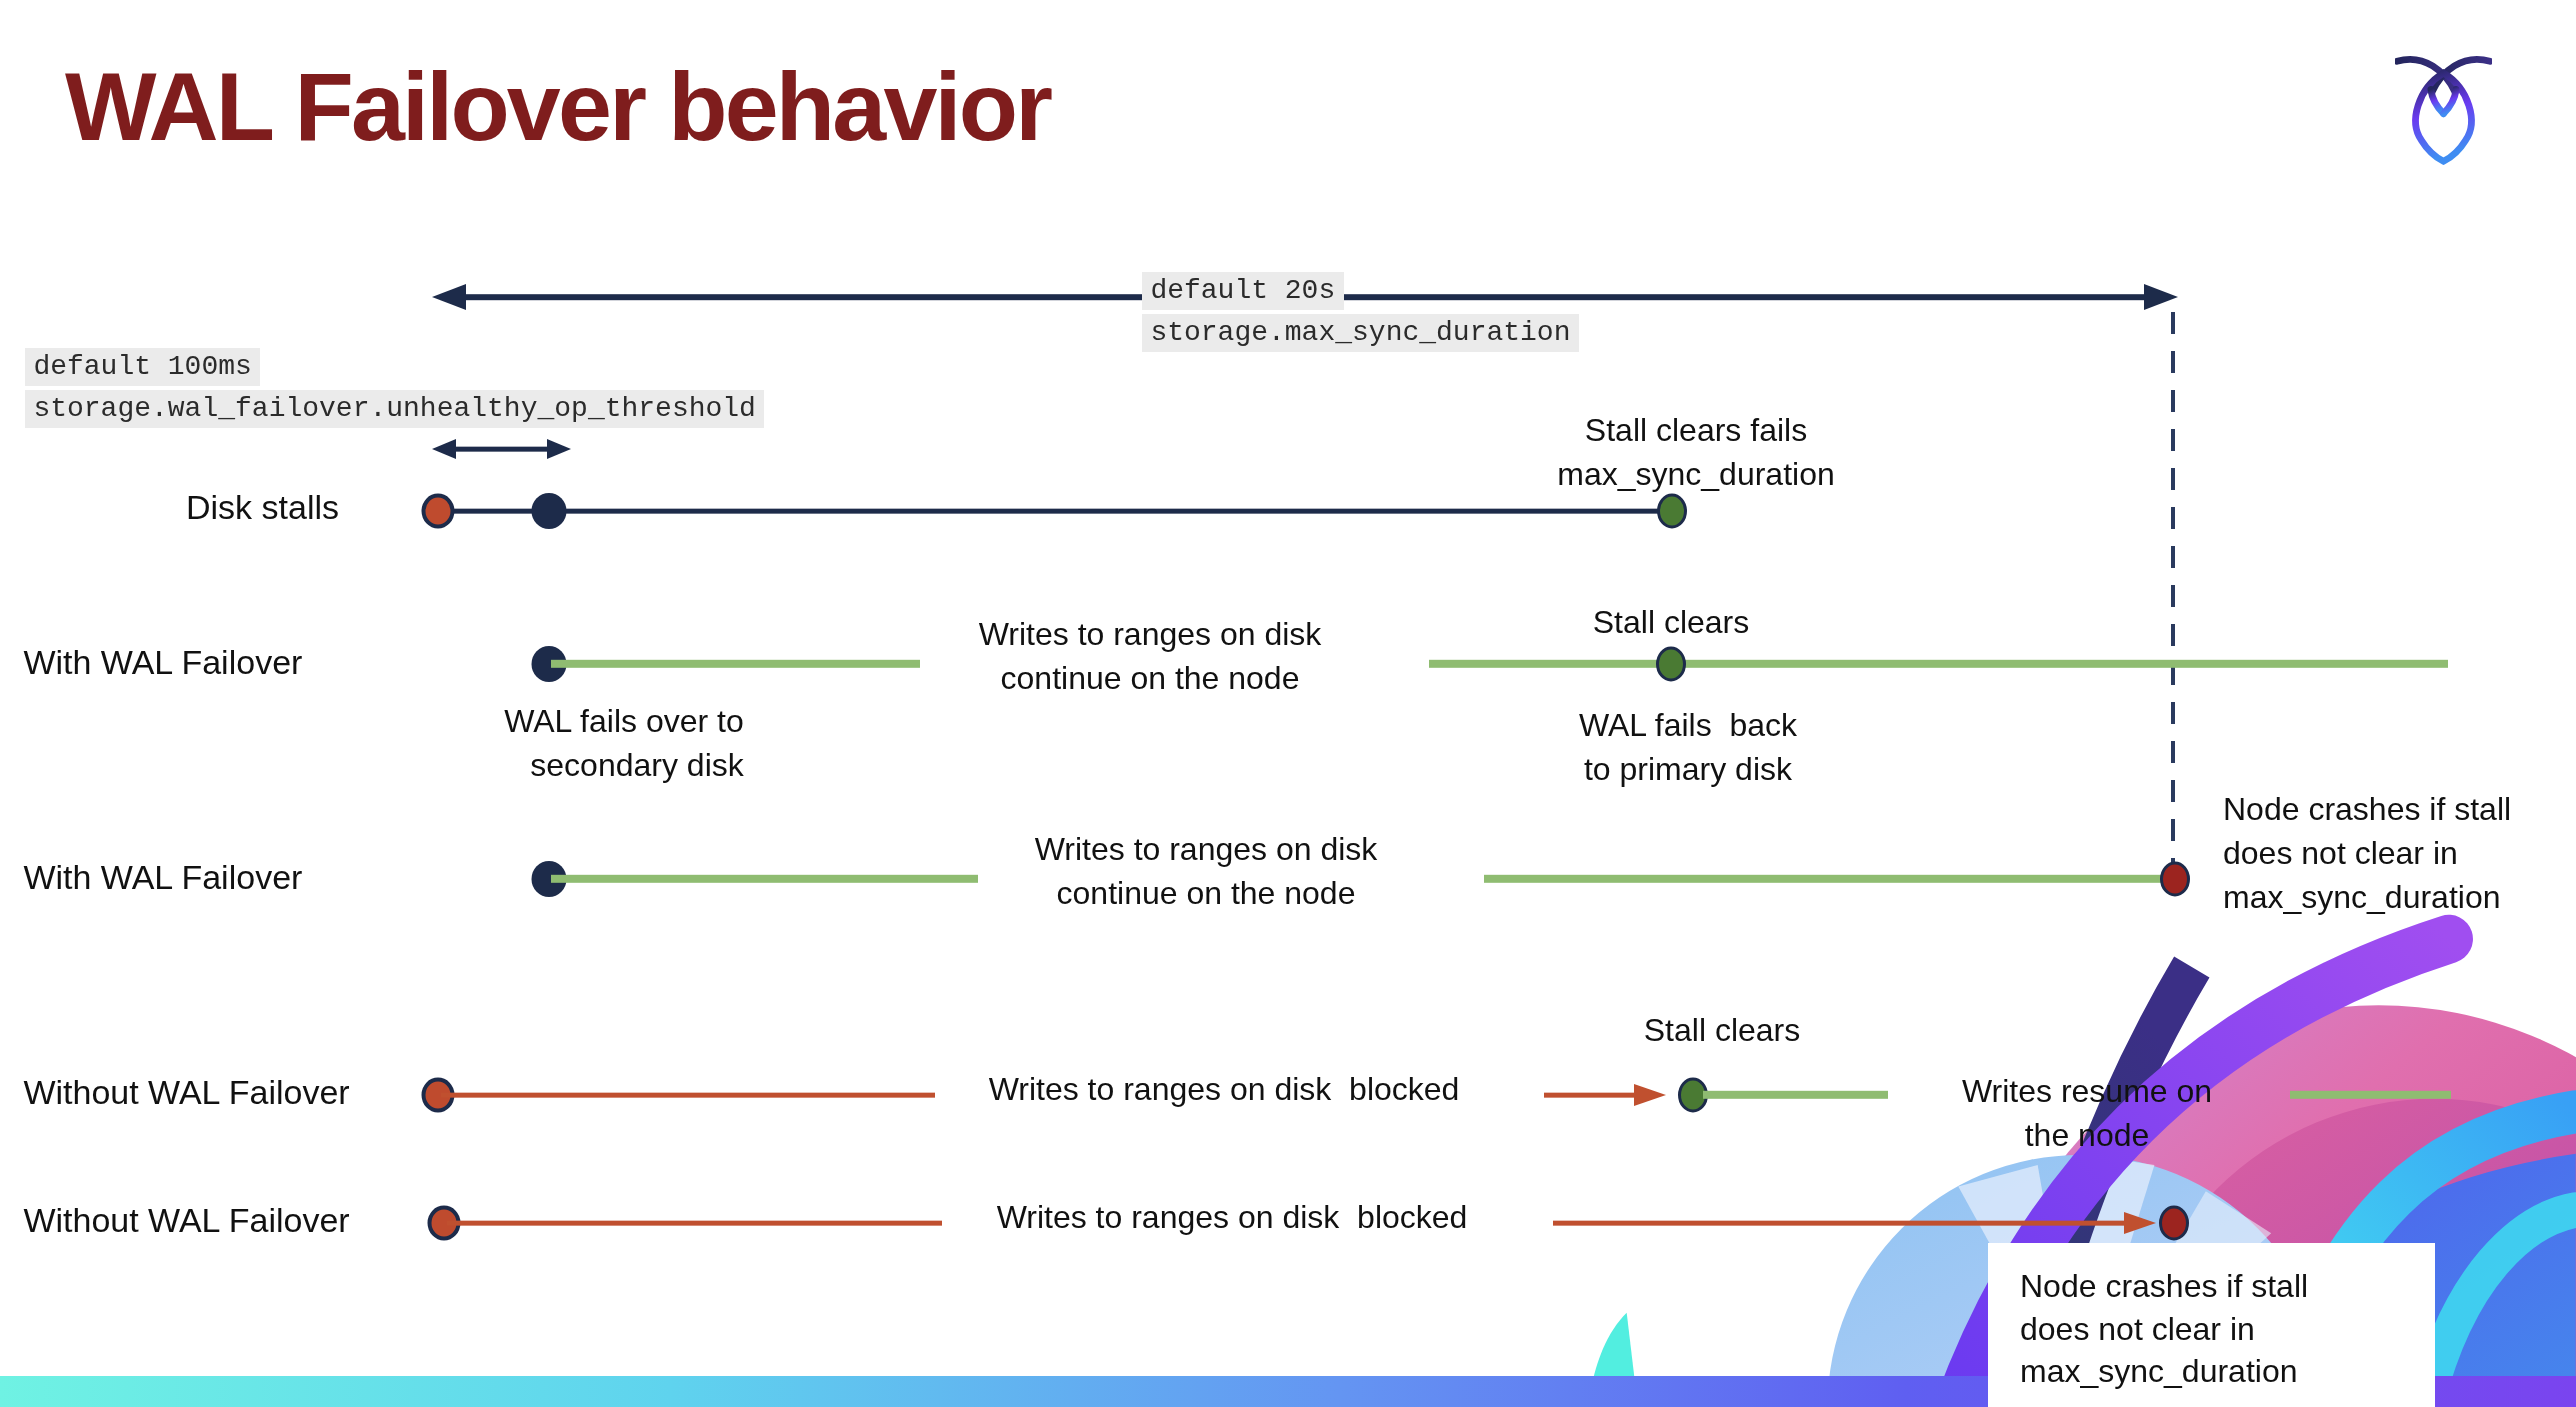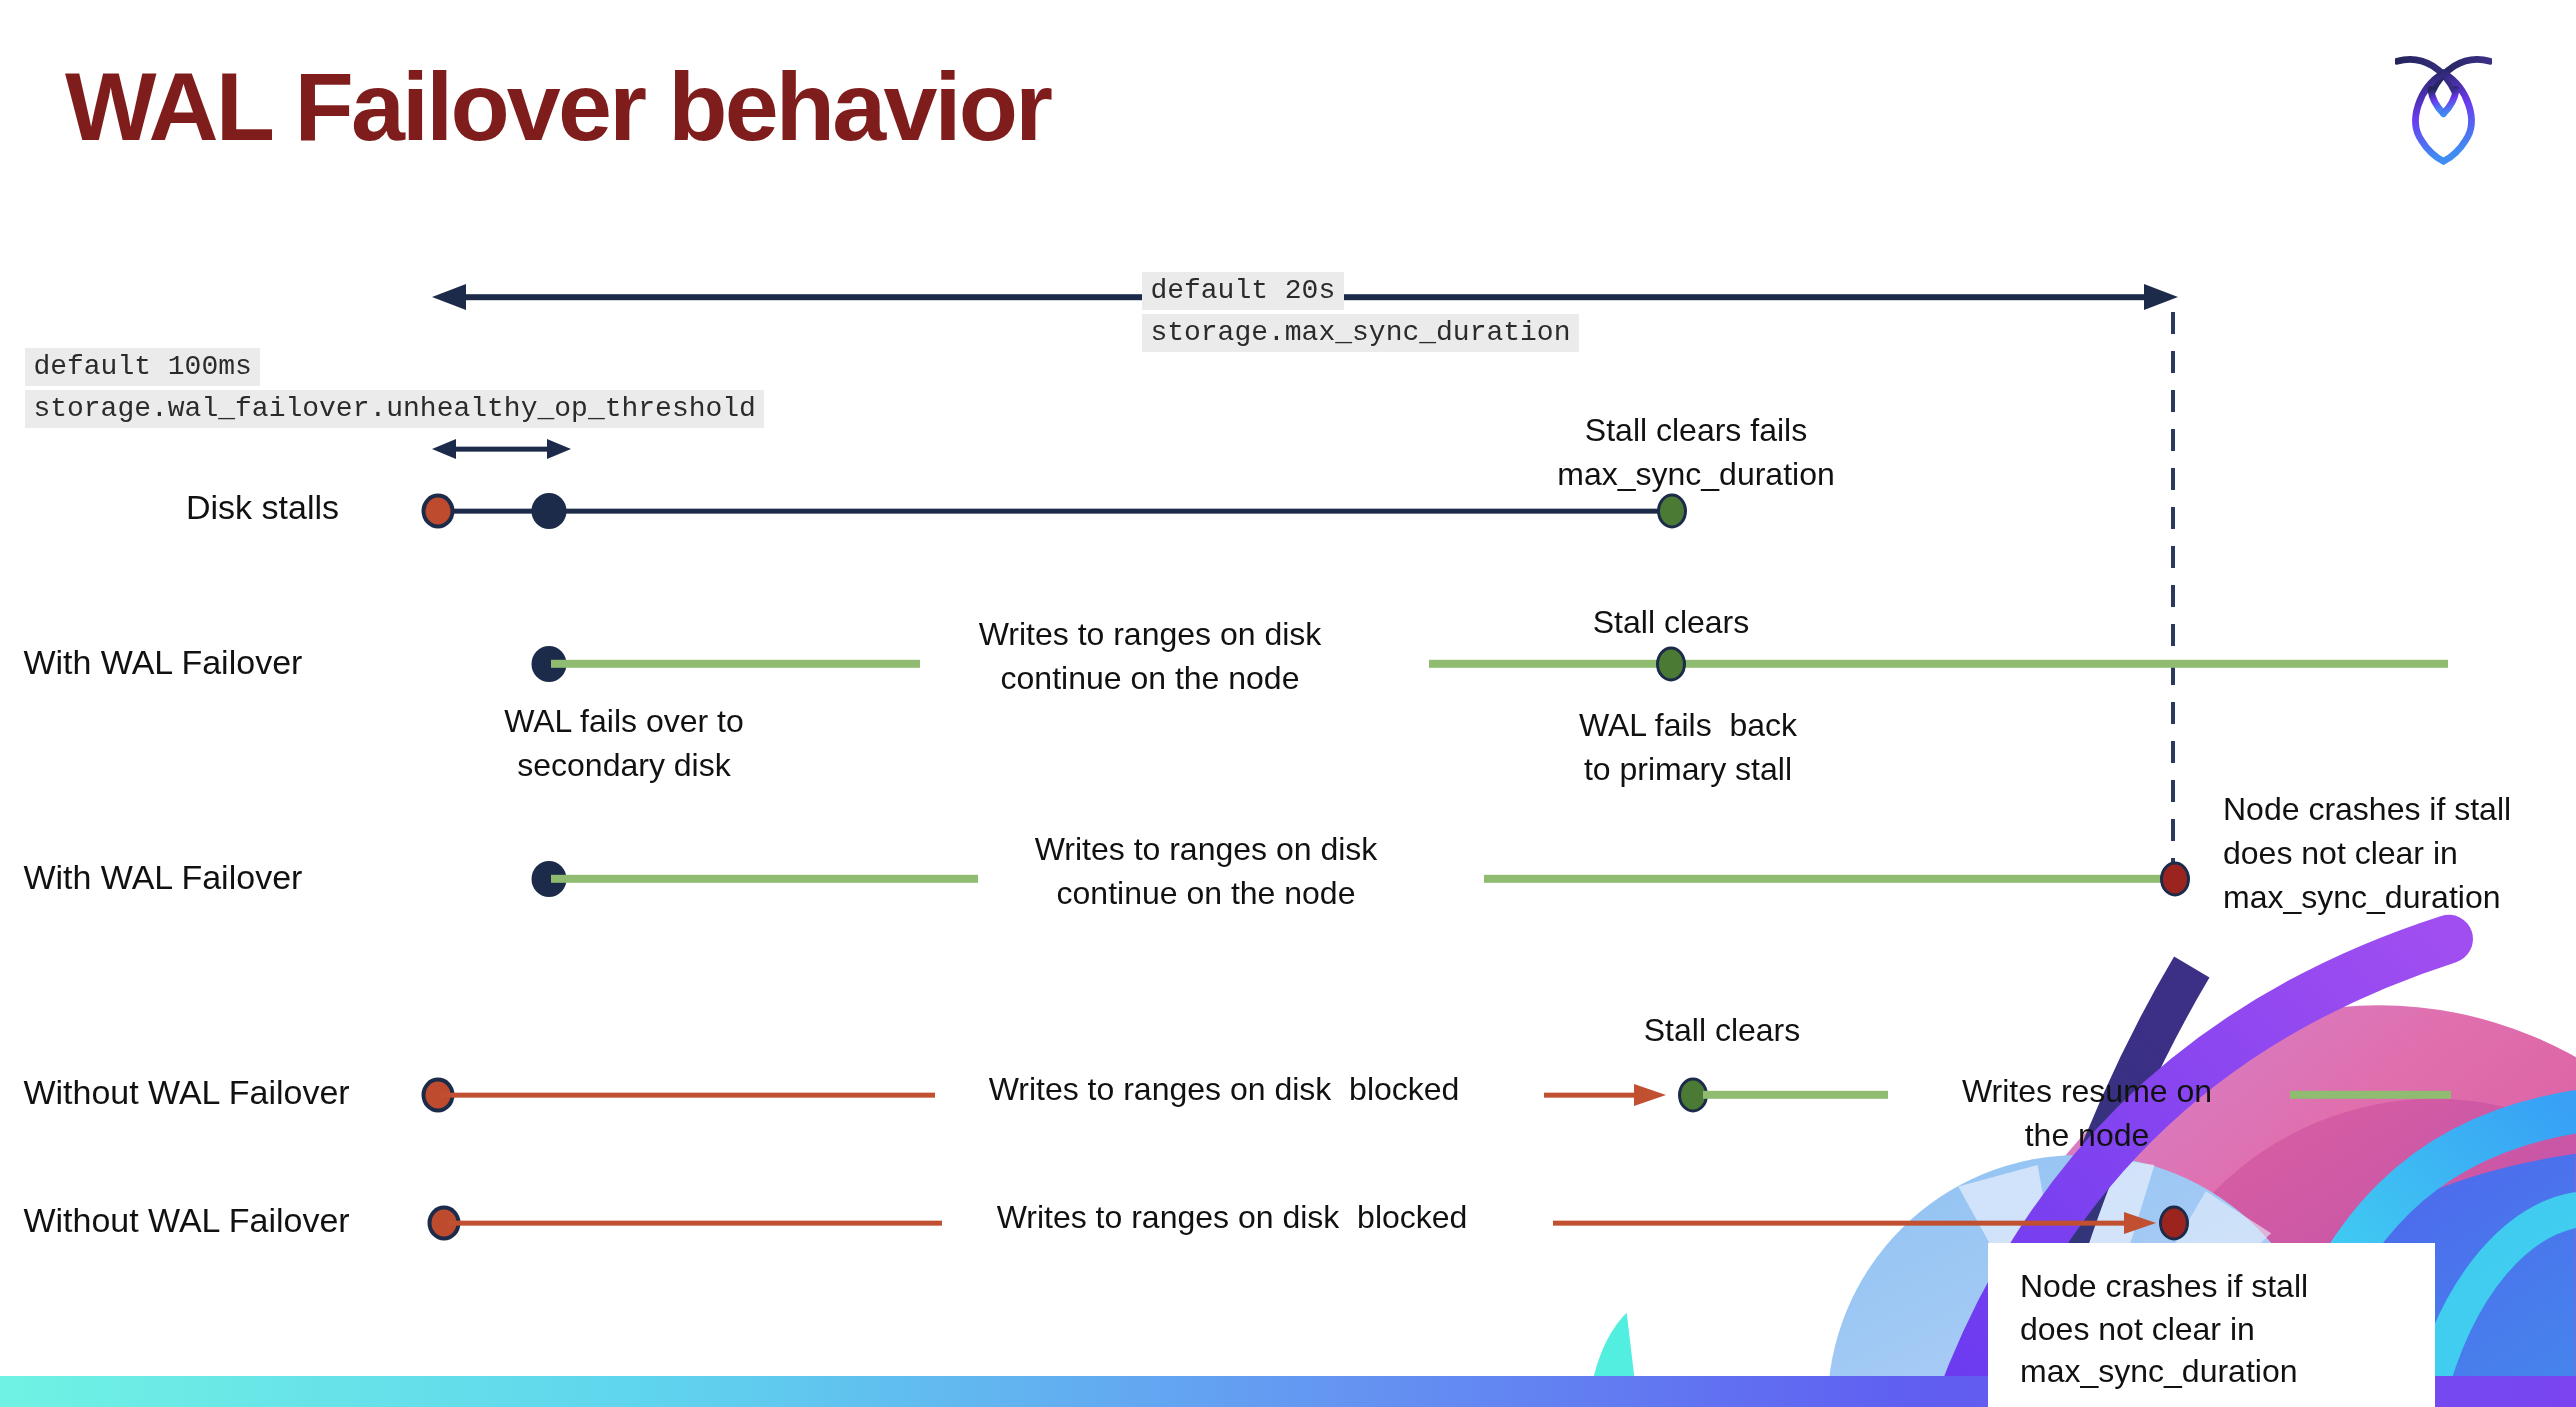--- a/index.html
+++ b/index.html
@@ -170,24 +170,24 @@
 max_sync_duration</div>
 
     <div class="row-label" style="left:23.4px;top:643px;">With WAL Failover</div>
     <div class="dot navy" style="left:549px;top:664px;"></div>
     <div class="hline green-line" style="left:551px;top:664px;width:369px;"></div>
     <div class="note" style="left:1150px;top:612px;">Writes to ranges on disk
 continue on the node</div>
     <div class="hline green-line" style="left:1429px;top:664px;width:1019px;"></div>
     <div class="dot green" style="left:1671px;top:664px;"></div>
     <div class="note" style="left:1671px;top:600px;">Stall clears</div>
-    <div class="note" style="left:624px;top:699px;">WAL fails over to
+    <div class="note" style="left:624px;top:699px;text-align:right;">WAL fails over to
 secondary disk</div>
     <div class="note" style="left:1688px;top:703px;">WAL fails  back
-to primary stall</div>
+to primary disk</div>
 
     <div class="row-label" style="left:23.4px;top:858px;">With WAL Failover</div>
     <div class="dot navy" style="left:549px;top:879px;"></div>
     <div class="hline green-line" style="left:551px;top:879px;width:427px;"></div>
     <div class="note" style="left:1206px;top:827px;">Writes to ranges on disk
 continue on the node</div>
     <div class="hline green-line" style="left:1484px;top:879px;width:684px;"></div>
     <div class="dot darkred" style="left:2175px;top:879px;"></div>
     <div class="note left-align" style="left:2223px;top:787px;width:355px;">Node crashes if stall
 does not clear in

